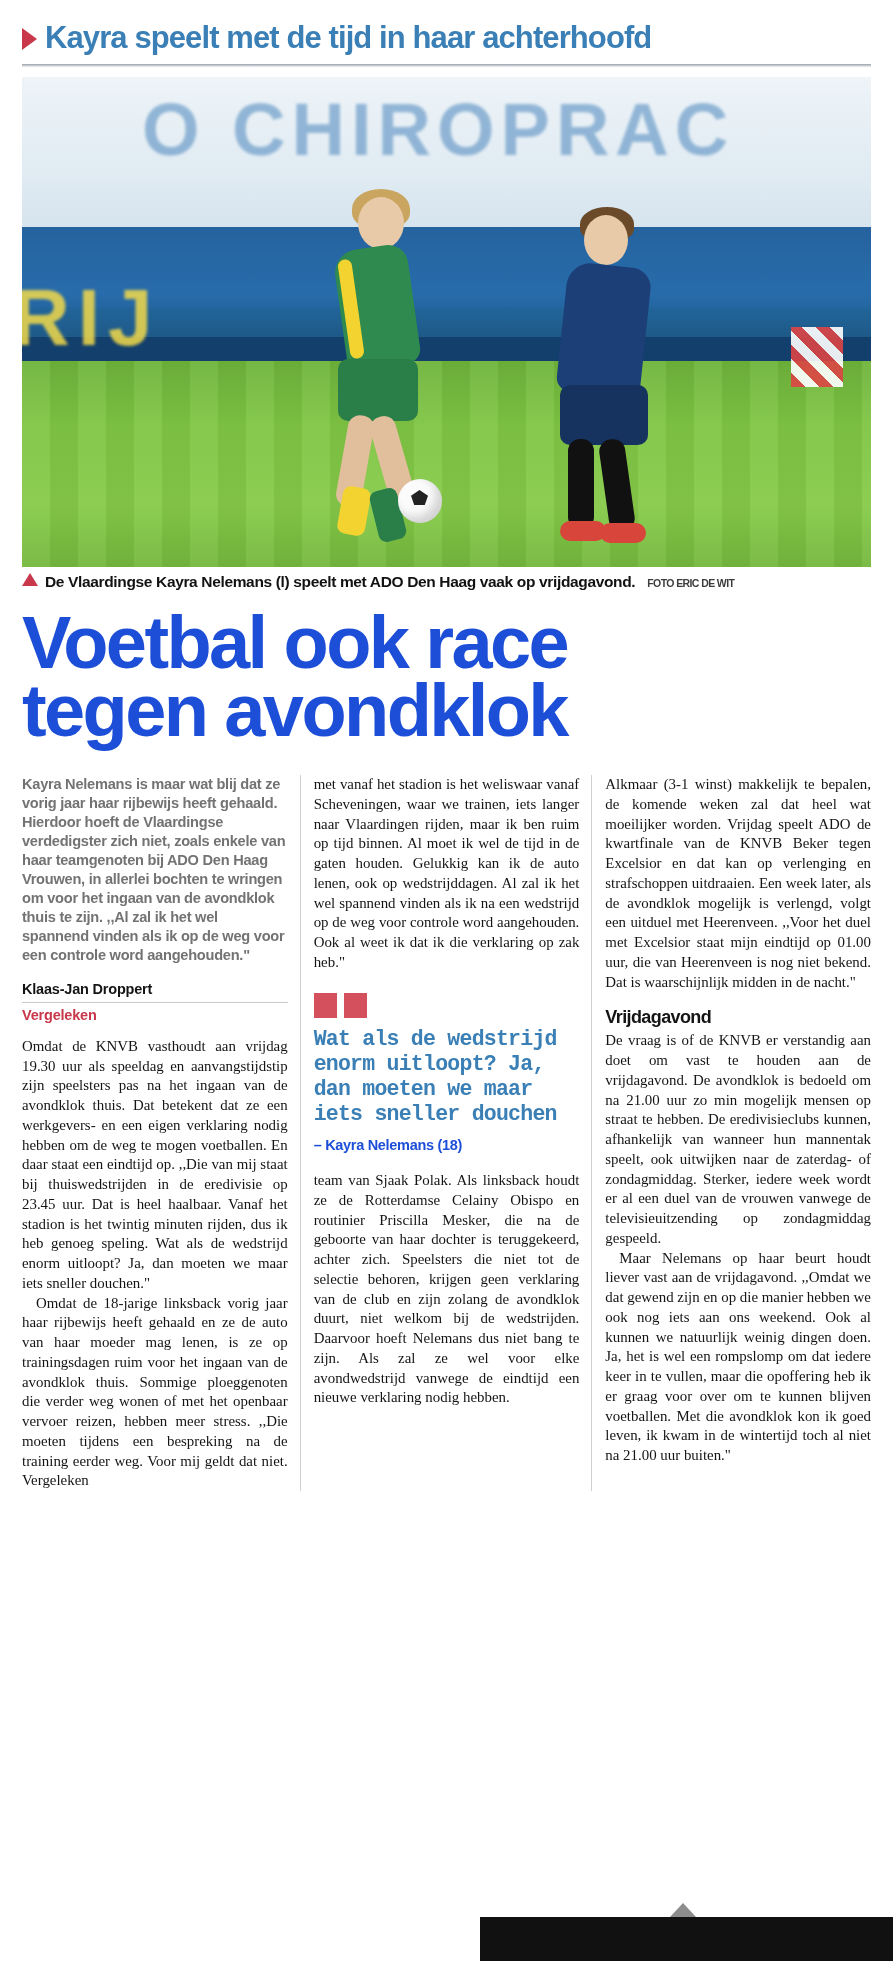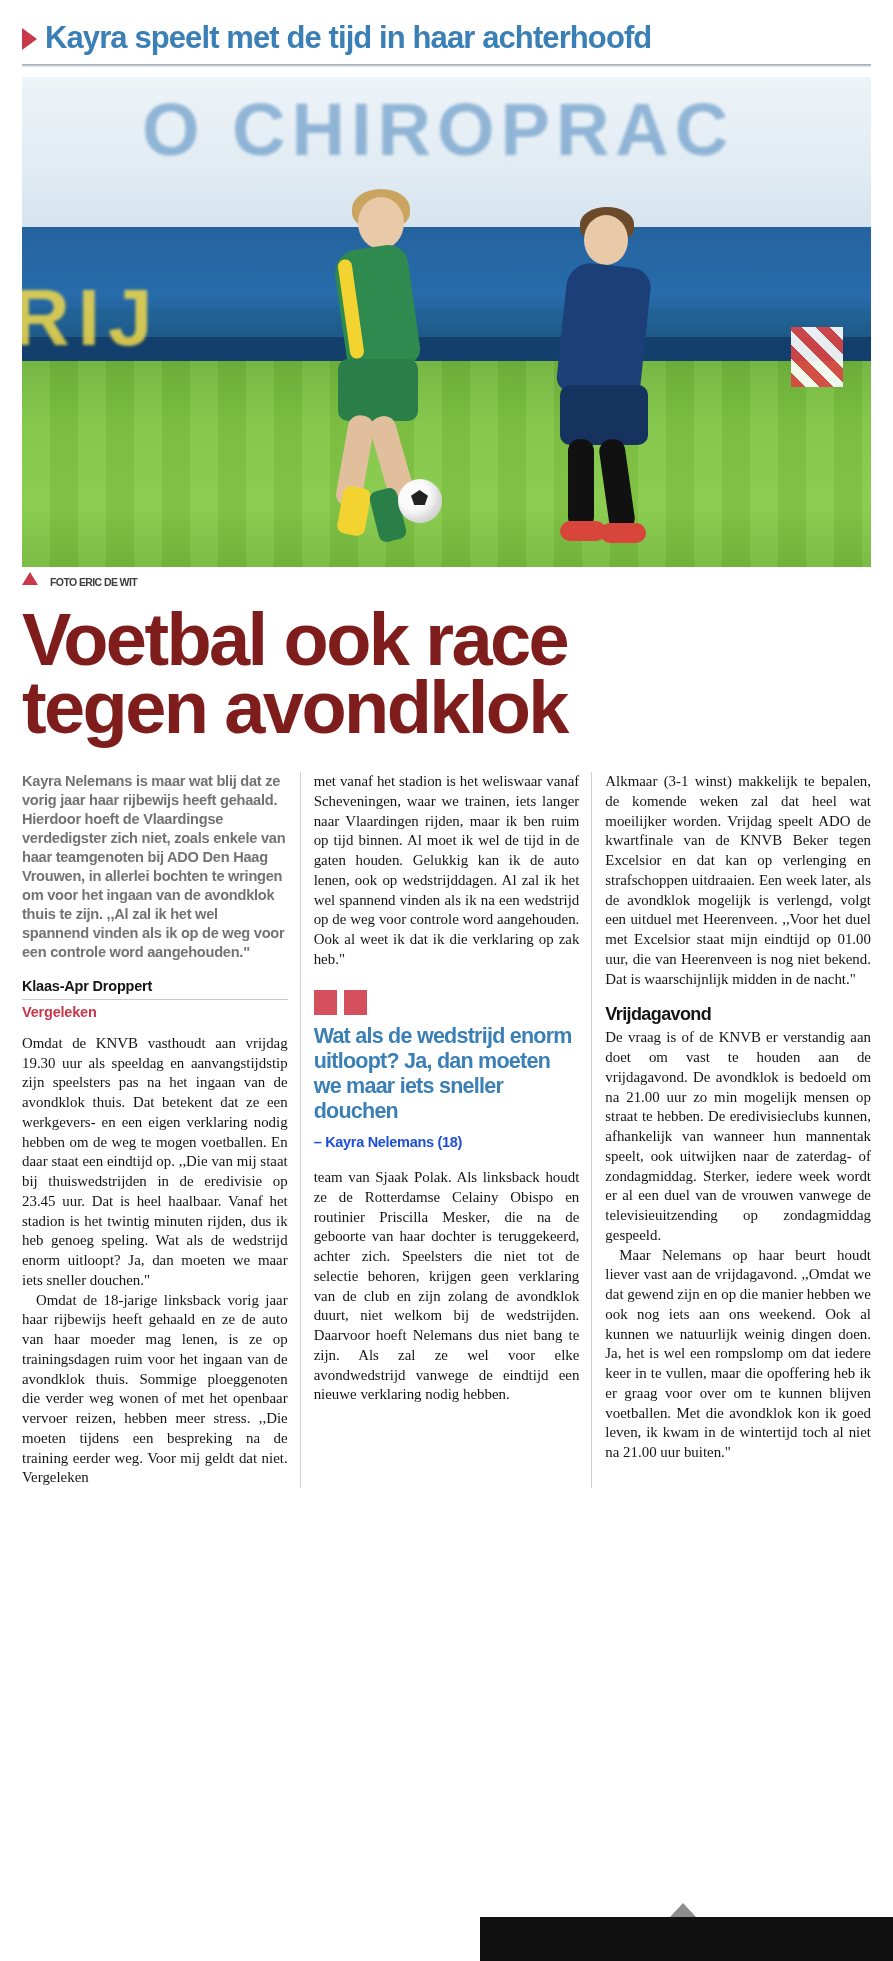--- a/index.html
+++ b/index.html
@@ -152,21 +152,21 @@
   .cap-credit { font-size:10.5px; font-weight:bold; letter-spacing:-0.6px; color:#3d3d3d; margin-left:5px; }
 
   
   .headline {
     margin: 18px 22px 0 22px;
     font-family:"Liberation Sans", sans-serif;
     font-weight:bold;
     font-size:74px;
     line-height:0.92;
     letter-spacing:-2.6px;
-    color:#7f1d1d;
+    color:#1d4ed8;
   }
   .headline .l { display:block; }
 
   
   .cols {
     margin: 30px 22px 0 22px;
     display:grid;
     grid-template-columns: 1fr 1fr 1fr;
     column-gap: 26px;
   }
@@ -222,21 +222,21 @@
     letter-spacing:-0.6px;
     color:#141414;
     margin:15px 0 3px 0;
   }
 
   
   .pullquote { margin:20px 0 18px 0; }
   .pq-marks { display:flex; gap:7px; margin-bottom:9px; }
   .pq-marks span { display:block; width:23px; height:25px; background:#d4505c; }
   .pq-text {
-    font-family:Liberation Sans, sans-serif;
+    font-family:Liberation Mono, monospace;
     font-weight:bold;
     font-size:21.5px;
     line-height:1.17;
     letter-spacing:-0.75px;
     color:#3a7fb5;
     margin:0 0 10px 0;
   }
   .pq-attr {
     font-family:"Liberation Sans", sans-serif;
     font-weight:bold;
@@ -301,34 +301,35 @@
       <div class="bootL"></div>
         <div class="bootR"></div>
     </div>
 
     <div class="ph-ball"></div>
     <div class="ph-flag"></div>
   </div>
 
   <div class="caption">
     <span class="cap-arrow"></span>
+    <span class="cap-text">De Vlaardingse Kayra Nelemans (l) speelt met ADO Den Haag vaak op vrijdagavond.</span>
     <span class="cap-credit">FOTO ERIC DE WIT</span>
   </div>
 
   <h1 class="headline">
     <span class="l">Voetbal ook race</span>
     <span class="l">tegen avondklok</span>
   </h1>
 
   <div class="cols">
 
     <div class="col">
       <p class="lead">Kayra Nelemans is maar wat blij dat ze vorig jaar haar rijbewijs heeft gehaald. Hierdoor hoeft de Vlaardingse verdedigster zich niet, zoals enkele van haar teamgenoten bij ADO Den Haag Vrouwen, in allerlei bochten te wringen om voor het ingaan van de avondklok thuis te zijn. ,,Al zal ik het wel spannend vinden als ik op de weg voor een controle word aangehouden."</p>
 
-      <div class="byline">Klaas-Apr Droppert</div>
+      <div class="byline">Klaas-Jan Droppert</div>
       <div class="byline-rule"></div>
       <div class="byplace">Vergeleken</div>
 
       <div class="body">
         <p>Omdat de KNVB vasthoudt aan vrijdag 19.30 uur als speeldag en aanvangstijdstip zijn speelsters pas na het ingaan van de avondklok thuis. Dat betekent dat ze een werkgevers- en een eigen verklaring nodig hebben om de weg te mogen voetballen. En daar staat een eindtijd op. ,,Die van mij staat bij thuiswedstrijden in de eredivisie op 23.45 uur. Dat is heel haalbaar. Vanaf het stadion is het twintig minuten rijden, dus ik heb genoeg speling. Wat als de wedstrijd enorm uitloopt? Ja, dan moeten we maar iets sneller douchen."</p>
         <p>Omdat de 18-jarige linksback vorig jaar haar rijbewijs heeft gehaald en ze de auto van haar moeder mag lenen, is ze op trainingsdagen ruim voor het ingaan van de avondklok thuis. Sommige ploeggenoten die verder weg wonen of met het openbaar vervoer reizen, hebben meer stress. ,,Die moeten tijdens een bespreking na de training eerder weg. Voor mij geldt dat niet. Vergeleken</p>
       </div>
     </div>
 
     <div class="col">

